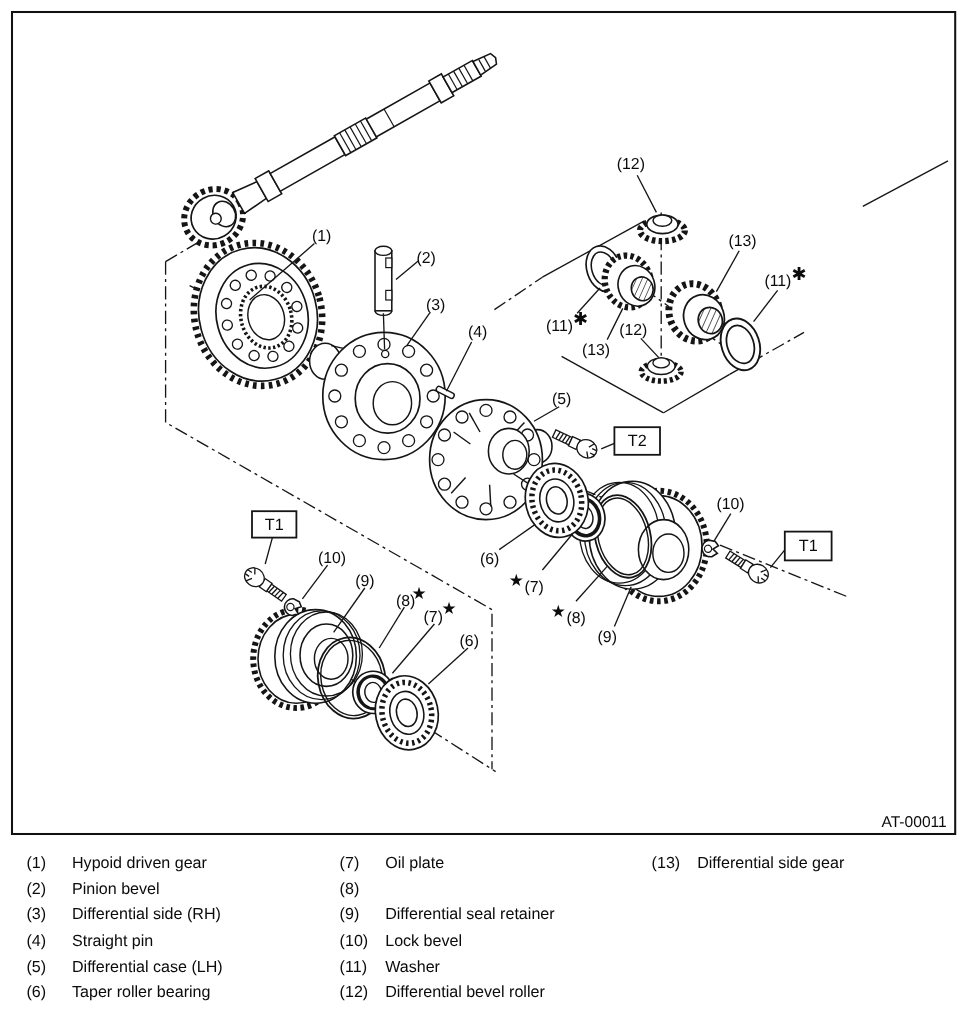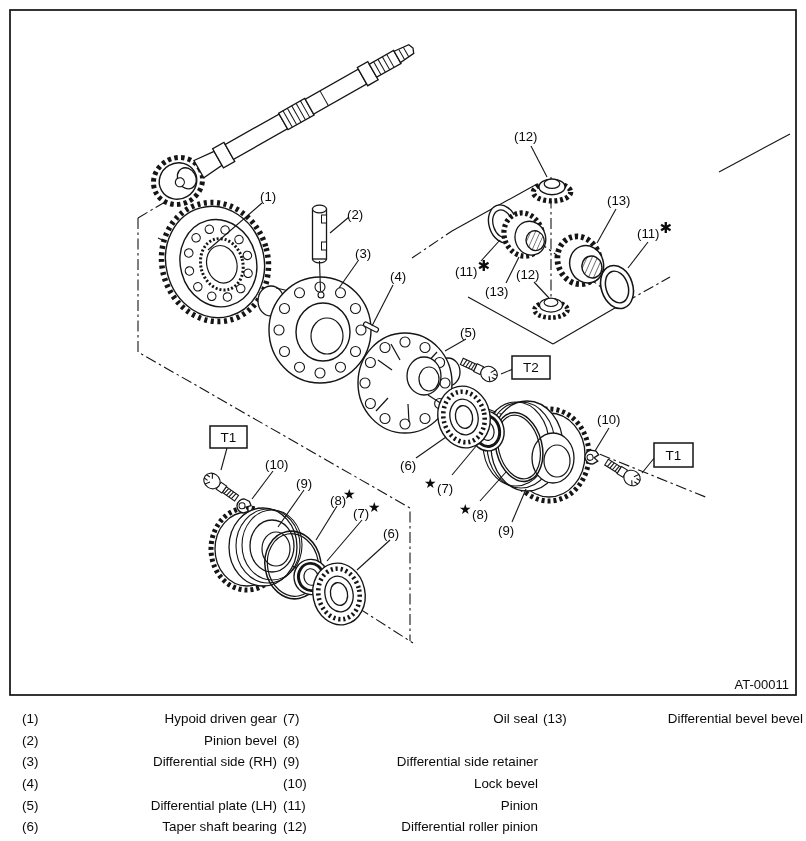--- a/index.html
+++ b/index.html
@@ -11,21 +11,21 @@
   .tlabel{font-size:13.5px;}
   .star{font-size:14px;}
   .code{font-size:13px;}
   .legend{position:absolute;top:703px;left:0;width:806px;font-size:13.4px;}
   .legend-col{position:absolute;top:8px;}
   .legend-col.c1{left:22px;width:255px;}
   .legend-col.c2{left:283px;width:255px;}
   .legend-col.c3{left:543px;width:260px;}
   .legend-row{display:flex;height:21.7px;align-items:flex-start;}
   .legend-num{flex:none;width:38px;}
-  .legend-label{flex:1;text-align:right;}
+  .legend-label{flex:1;}
 </style>
 </head>
 <body>
 
 <svg width="806" height="700" viewBox="0 0 806 700">
   <defs>
     <pattern id="hatch" patternUnits="userSpaceOnUse" width="4.5" height="4.5" patternTransform="rotate(42)">
       <rect width="4.5" height="4.5" fill="#ffffff"></rect>
       <line x1="0" y1="0" x2="0" y2="4.5" stroke="#151515" stroke-width="1.1"></line>
     </pattern>
@@ -334,54 +334,55 @@
     <div class="legend-row">
       <span class="legend-num">(2)</span>
       <span class="legend-label">Pinion bevel</span>
     </div>
     <div class="legend-row">
       <span class="legend-num">(3)</span>
       <span class="legend-label">Differential side (RH)</span>
     </div>
     <div class="legend-row">
       <span class="legend-num">(4)</span>
+      <span class="legend-label">Straight pin</span>
     </div>
     <div class="legend-row">
       <span class="legend-num">(5)</span>
-      <span class="legend-label">Differential plate (LH)</span>
+      <span class="legend-label">Differential case (LH)</span>
     </div>
     <div class="legend-row">
       <span class="legend-num">(6)</span>
-      <span class="legend-label">Taper shaft bearing</span>
+      <span class="legend-label">Taper roller bearing</span>
     </div>
   </div>
   <div class="legend-col c2">
     <div class="legend-row">
       <span class="legend-num">(7)</span>
-      <span class="legend-label">Oil seal</span>
+      <span class="legend-label">Oil plate</span>
     </div>
     <div class="legend-row">
       <span class="legend-num">(8)</span>
     </div>
     <div class="legend-row">
       <span class="legend-num">(9)</span>
-      <span class="legend-label">Differential side retainer</span>
+      <span class="legend-label">Differential seal retainer</span>
     </div>
     <div class="legend-row">
       <span class="legend-num">(10)</span>
       <span class="legend-label">Lock bevel</span>
     </div>
     <div class="legend-row">
       <span class="legend-num">(11)</span>
-      <span class="legend-label">Pinion</span>
+      <span class="legend-label">Washer</span>
     </div>
     <div class="legend-row">
       <span class="legend-num">(12)</span>
-      <span class="legend-label">Differential roller pinion</span>
+      <span class="legend-label">Differential bevel roller</span>
     </div>
   </div>
   <div class="legend-col c3">
     <div class="legend-row">
       <span class="legend-num">(13)</span>
-      <span class="legend-label">Differential bevel bevel</span>
+      <span class="legend-label">Differential side gear</span>
     </div>
   </div>
 </div>
 
 </body></html>

